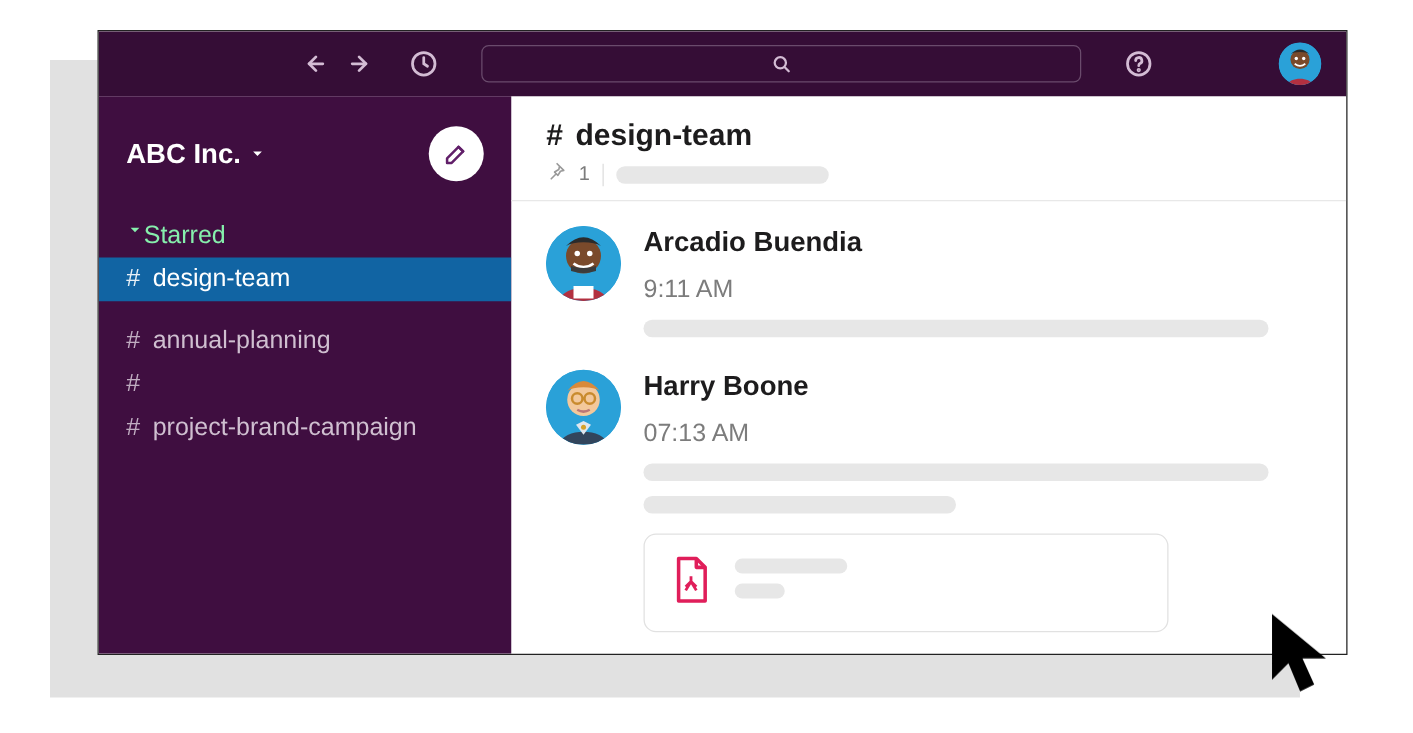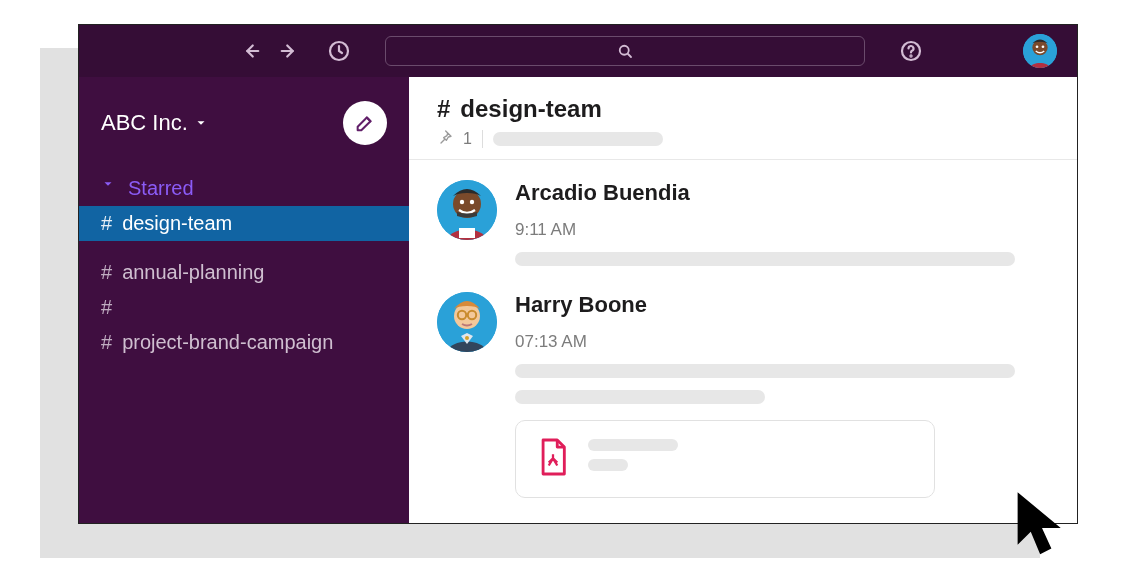--- a/index.html
+++ b/index.html
@@ -72,35 +72,35 @@
     color: #cfbfd0;
     padding-top: 18px;
     flex-shrink:0;
     overflow:hidden;
   }
   .ws-header {
     display:flex; align-items:center;
     padding: 6px 22px 22px 22px;
   }
   .ws-name {
-    color:#fff; font-weight:400; font-size:22px;
+    color:#fff; font-weight:700; font-size:22px;
     display:flex; align-items:center; gap:6px;
   }
   .compose-btn {
     margin-left:auto;
     width:44px; height:44px; border-radius:50%;
     background:#fff; display:flex; align-items:center; justify-content:center;
     color:#3f0e40;
   }
   .section-head {
     display:flex; align-items:flex-start;
     padding: 10px 22px 6px 22px;
     font-size:20px; font-weight:500;
-    gap:13px;
-    color:#8b5cf6;
+    gap:0;
+    color:#86efac;
   }
   .section-head .plus { margin-left:auto; font-size:22px; font-weight:400; }
   .sb-item {
     display:flex; align-items:center;
     padding: 6px 22px;
     font-size:20px;
     gap:10px;
     color:#cfbfd0;
   }
   .sb-item.active {
@@ -122,21 +122,21 @@
   .pin-icon { color:#9a9a9a; }
   .meta-divider { width:1px; height:18px; background:#ddd; }
   .topic-placeholder { width:170px; height:14px; background:#e7e7e7; border-radius:7px; }
 
   .messages { padding: 20px 28px; overflow:auto; flex:1; }
   .msg { display:flex; gap:18px; margin-bottom:26px; }
   .msg .avatar { width:60px; height:60px; border-radius:50%; flex-shrink:0; background:#2aa1d8; overflow:hidden; }
   .msg .content { flex:1; }
   .msg .headline { display:flex; align-items:baseline; gap:14px;flex-direction:column; }
   .msg .author { font-size:22px; font-weight:800; color:#1d1c1d; }
-  .msg .time { font-size:17px; color:#7c7c7c; }
+  .msg .time { font-size:20px; color:#7c7c7c; }
   .line-ph { height:14px; background:#e7e7e7; border-radius:7px; margin-top:12px; }
   .line-ph.w1 { width:500px; }
   .line-ph.w2 { width:250px; }
   .attachment {
     margin-top:16px;
     border:1px solid #e1e1e1;
     border-radius:10px;
     padding:16px 20px;
     display:flex; align-items:center; gap:18px;
     width:420px;

